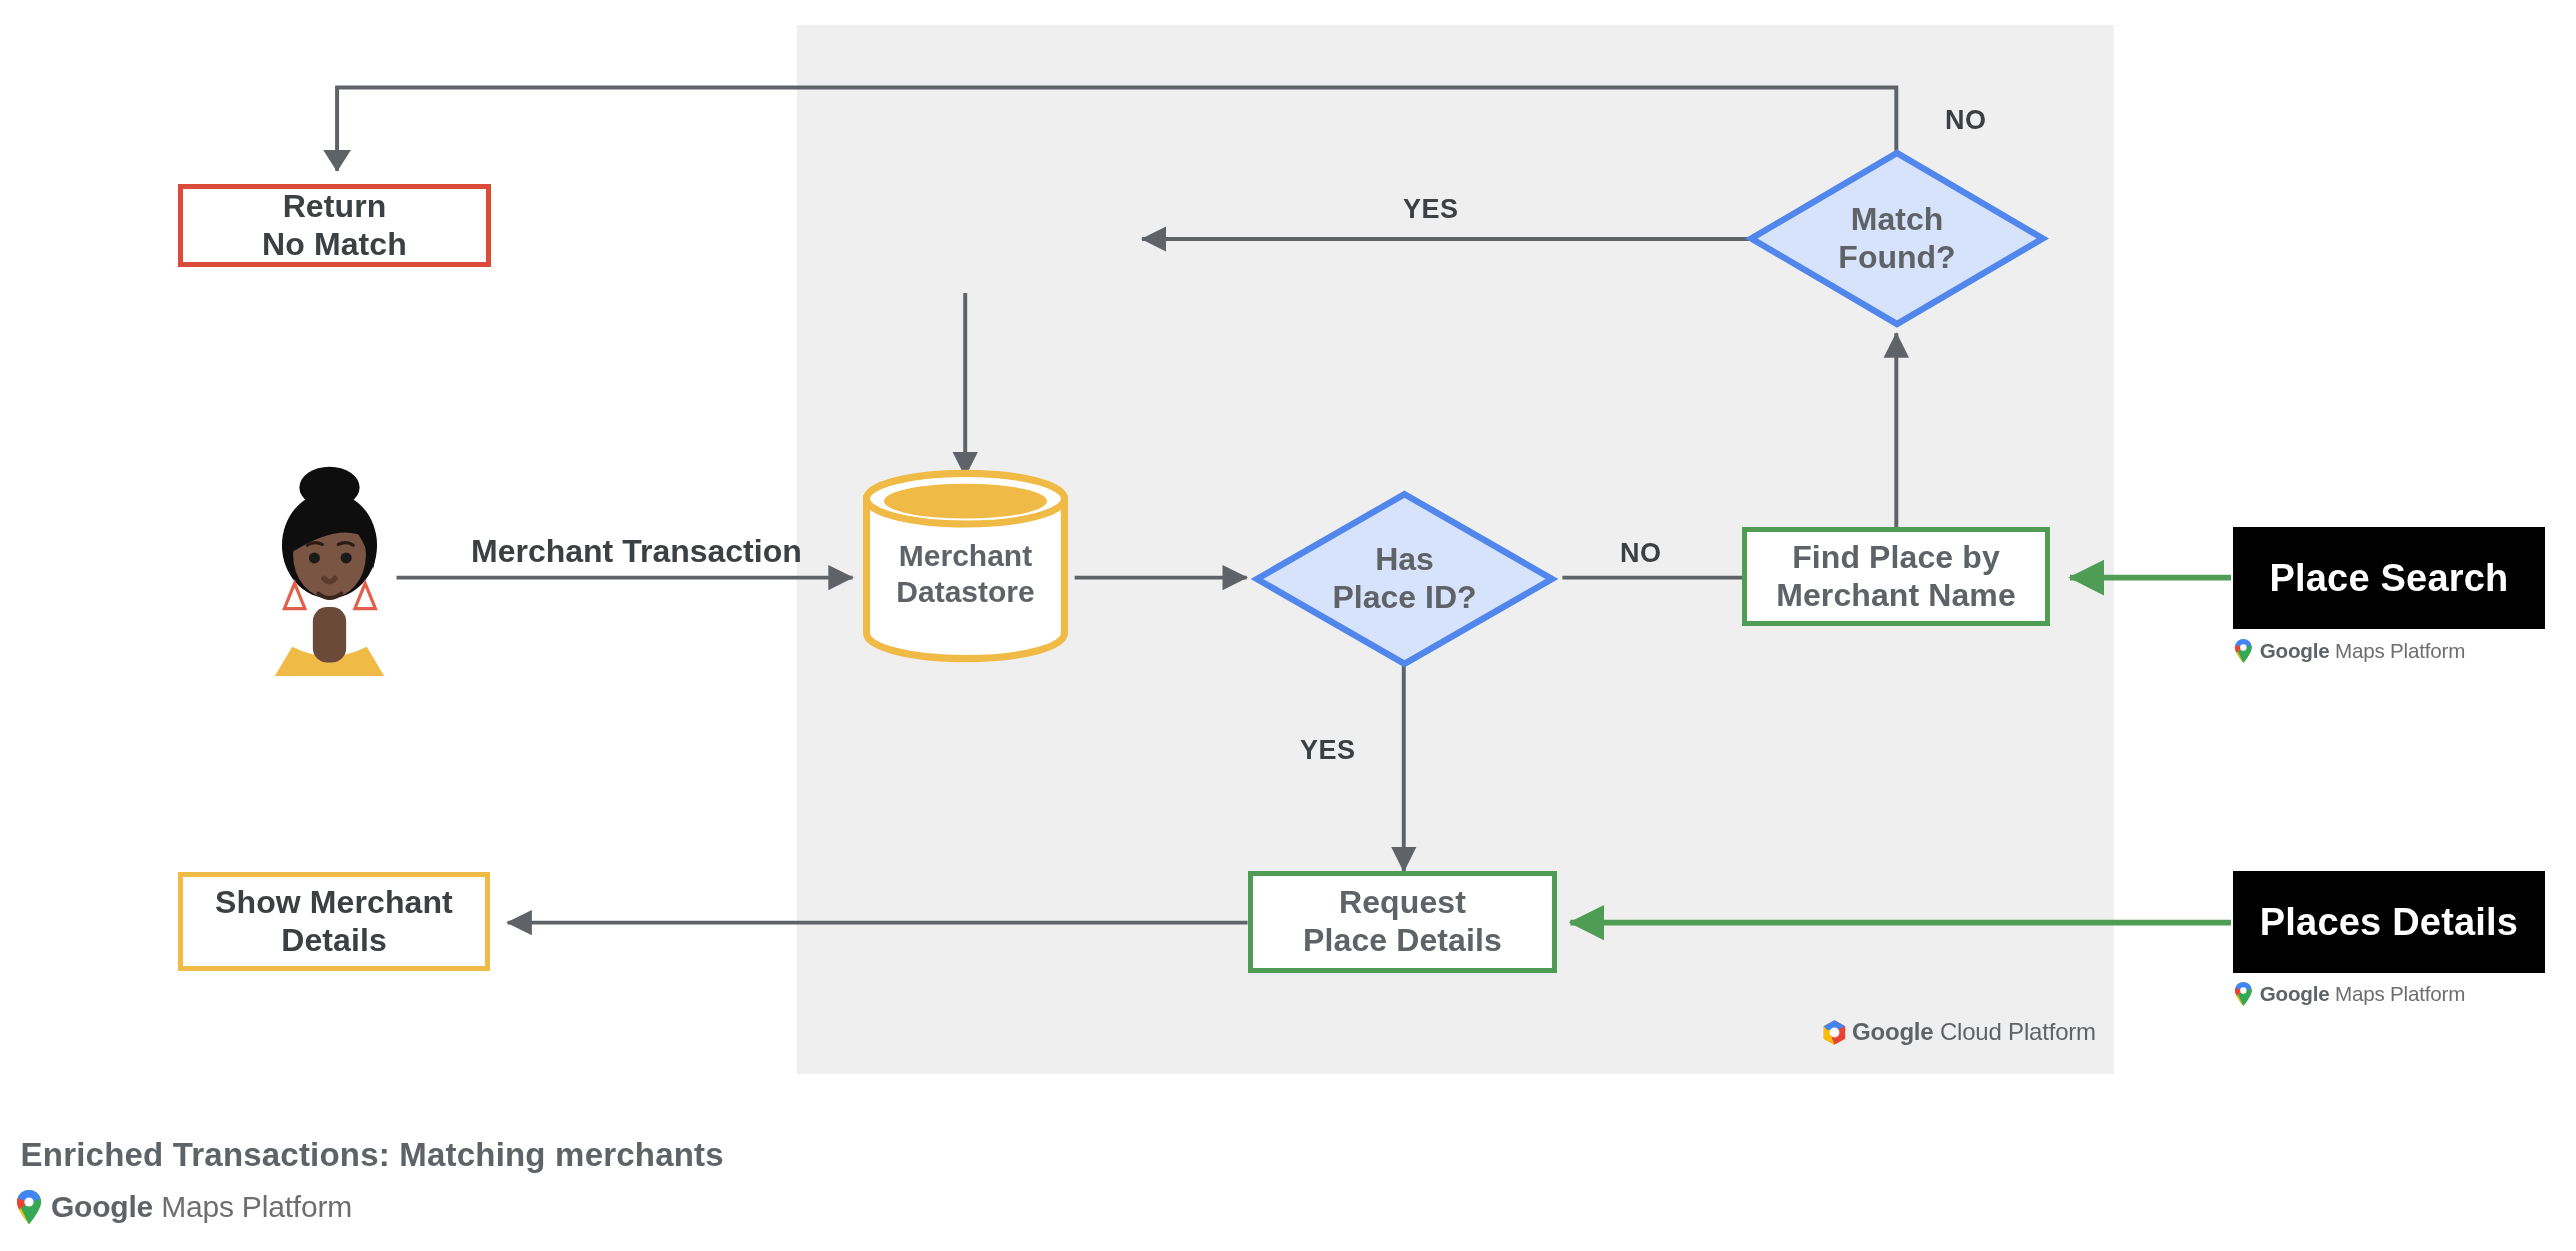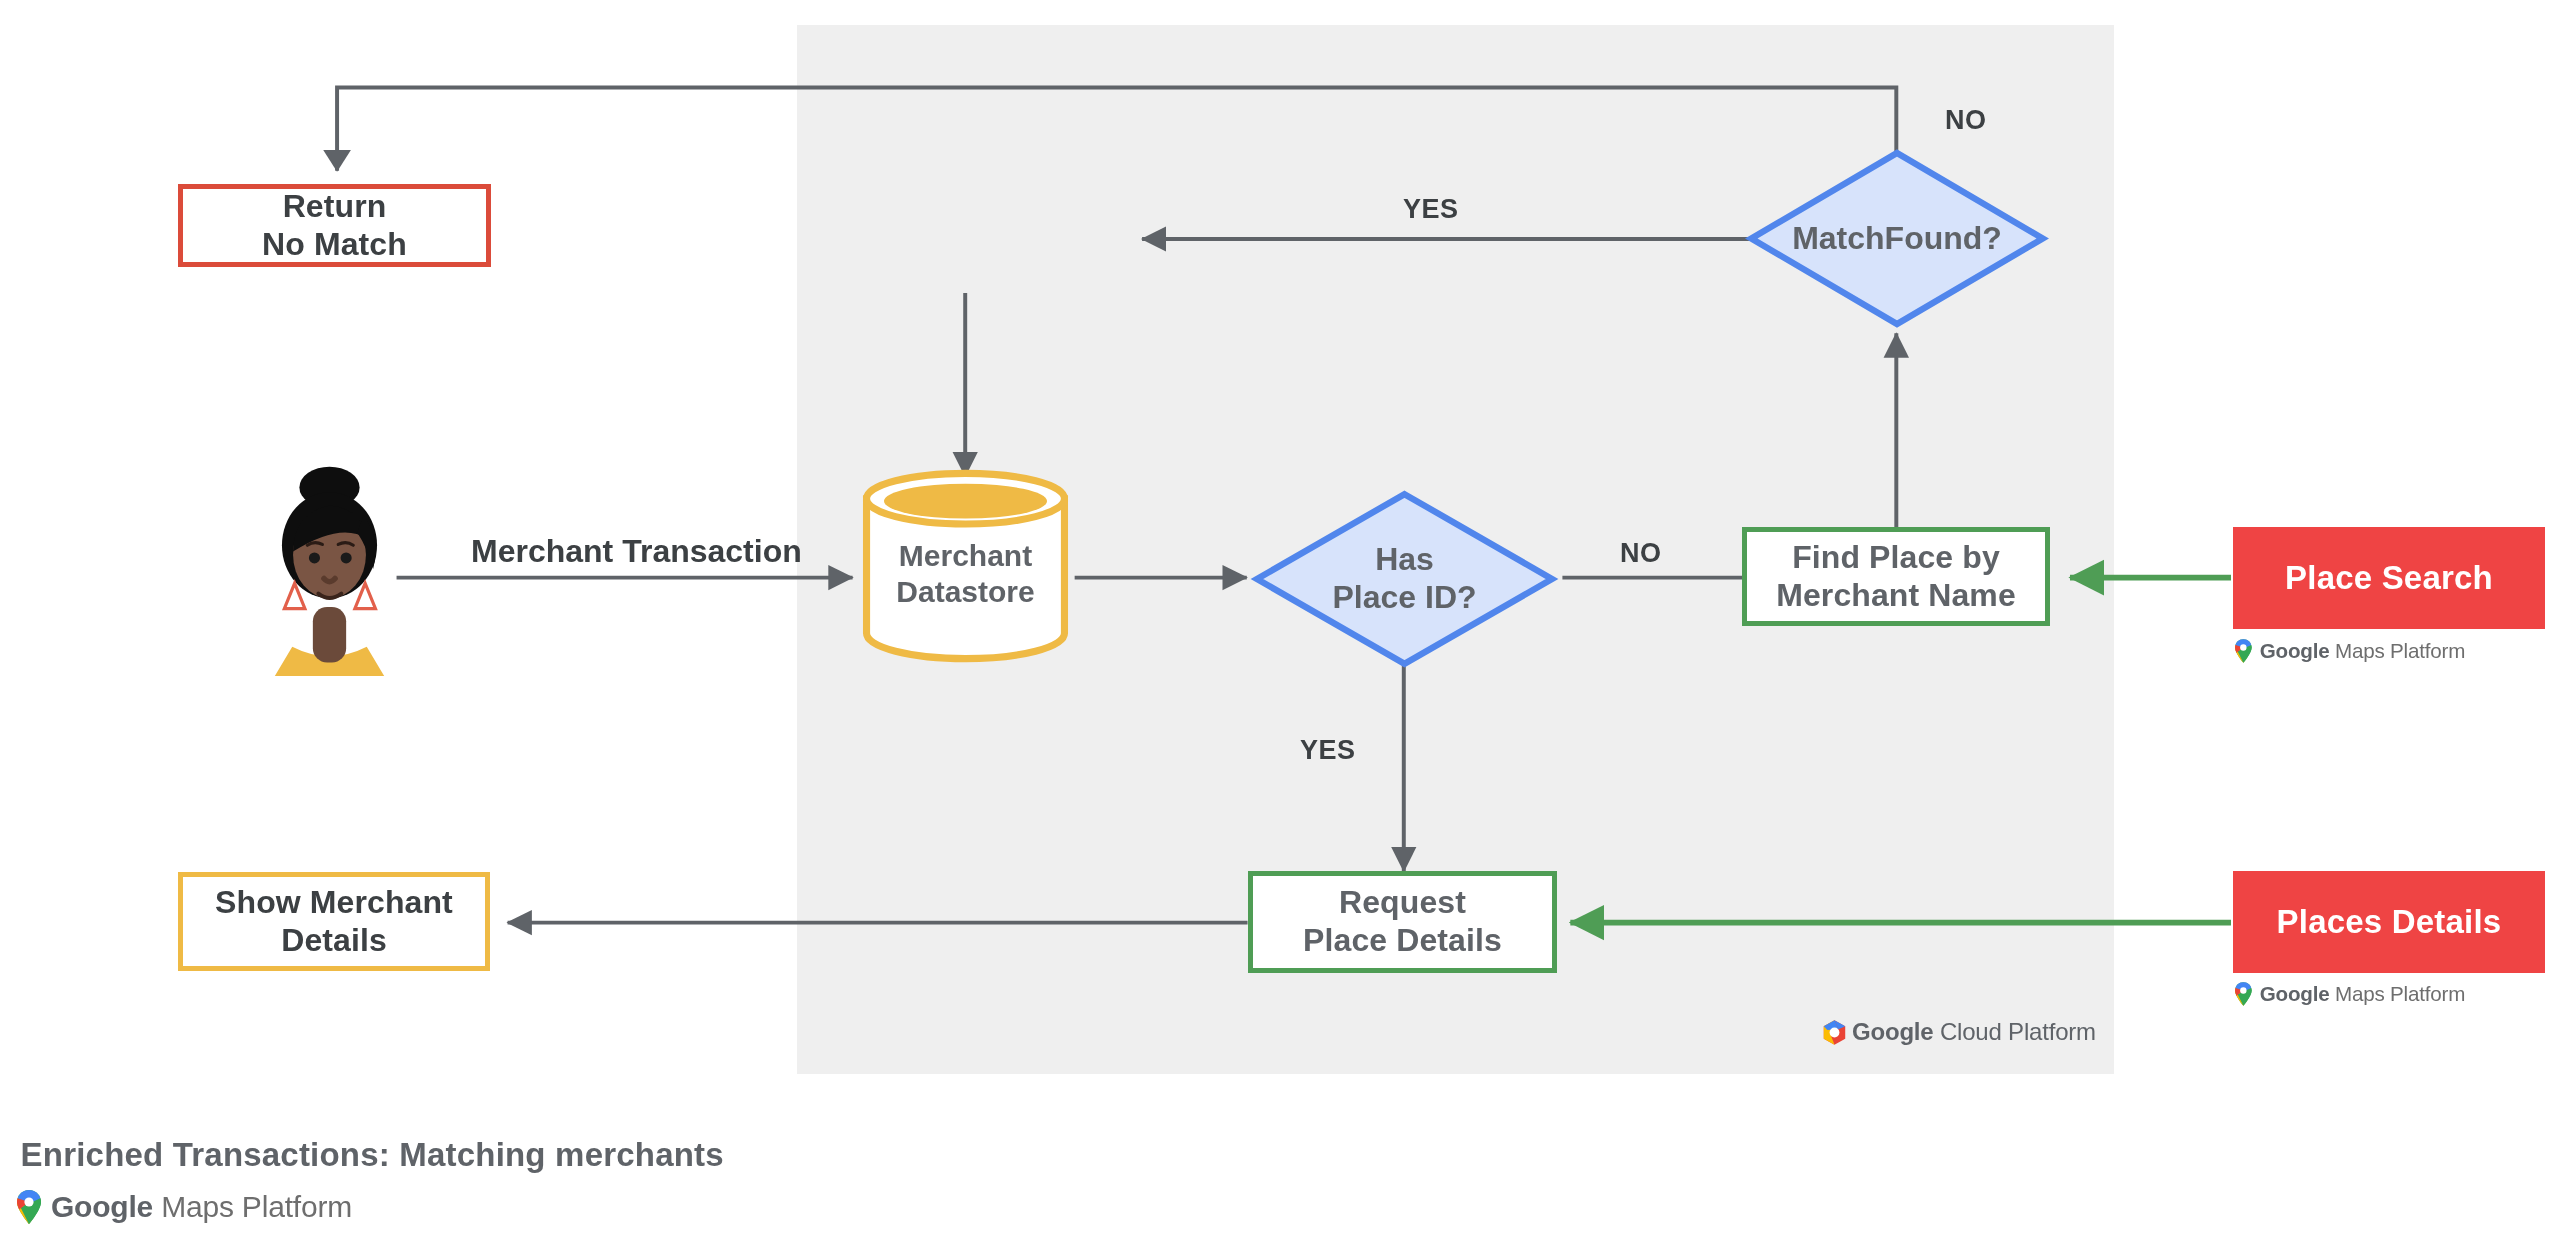--- a/index.html
+++ b/index.html
@@ -44,28 +44,28 @@
     letter-spacing: 0.1px;
   }
   .box.red    { border: 5.6px solid #DB4B3A; color: #3C4043; }
   .box.blue   { border: 5.6px solid #5186EC; }
   .box.green  { border: 5.6px solid #4F9D55; }
   .box.yellow { border: 5.6px solid #EFBA45; color: #3C4043; }
 
   
   .chip {
     box-sizing: border-box;
-    background: #ef4444;
+    background: #000000;
     color: #ffffff;
     display: flex;
     align-items: center;
     justify-content: center;
     text-align: center;
     font-weight: 700;
-    font-size: 33px;
+    font-size: 38px;
     letter-spacing: 0.2px;
   }
 
   
   .diamond-wrap { }
   .diamond-label {
     position: absolute;
     inset: 0;
     display: flex;
     align-items: center;
@@ -199,21 +199,21 @@
   <div class="abs box red" style="left:178px;top:184px;width:313px;height:83px;flex-direction:column;">
     <span>Return</span>
     <span>No Match</span>
   </div>
 
 
   <div class="abs diamond-wrap" style="left:1747px;top:149px;width:300px;height:179px;">
     <svg viewBox="0 0 378 226" style="width:300px;height:179px;">
       <polygon points="189,5 373,113 189,221 5,113" fill="#D7E3FB" stroke="#5186EC" stroke-width="8"></polygon>
     </svg>
-    <div class="diamond-label" style="flex-direction:row;">
+    <div class="diamond-label" style="flex-direction:column;">
       <span>Match</span>
       <span>Found?</span>
     </div>
   </div>
 
   <div class="abs" style="left:859px;top:471px;width:213px;height:190px;">
     <svg viewBox="0 0 268 240" style="width:213px;height:190px;">
       <path d="M9,35 L9,205 A125,32 0 0 0 259,205 L259,35 Z" fill="#ffffff" stroke="#EFBA45" stroke-width="9"></path>
       <ellipse cx="134" cy="35" rx="125" ry="32" fill="#ffffff" stroke="#EFBA45" stroke-width="9"></ellipse>
       <ellipse cx="134" cy="38" rx="103" ry="22" fill="#EFBA45"></ellipse>

